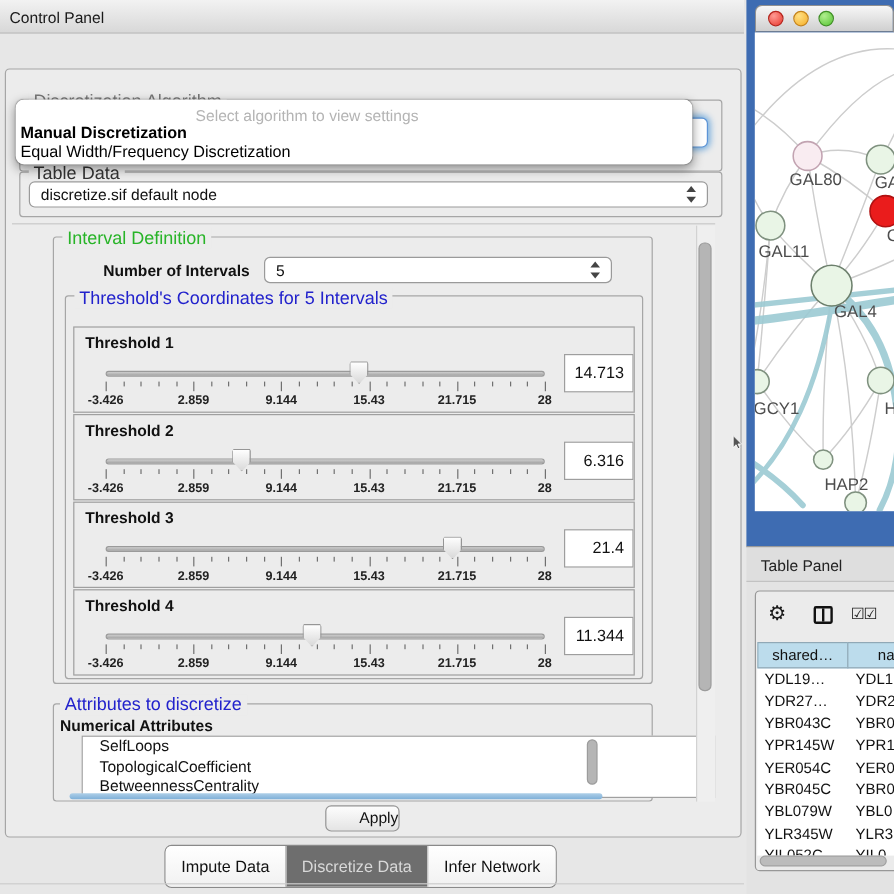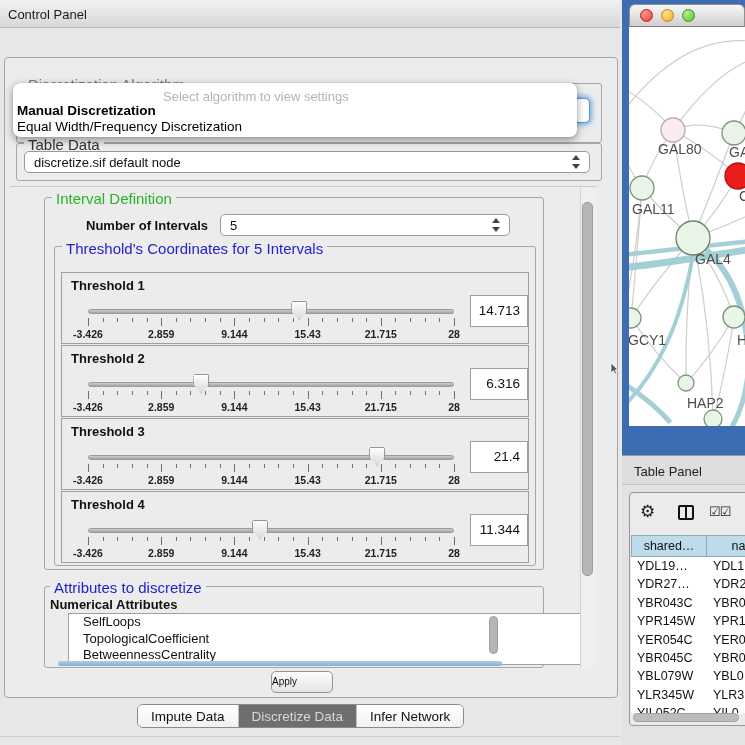--- a/index.html
+++ b/index.html
@@ -41,21 +41,21 @@
   .ticks i.major { height:8px; }
   .ticklabels { position:absolute; left:0; top:27px; width:366px; height:12px; }
   .ticklabels span { position:absolute; transform:translateX(-50%); font-size:10.5px; font-weight:bold; color:#222; white-space:nowrap; }
   .th-value { position:absolute; left:408px; top:22px; width:58px; height:32px; background:#fff; border:1px solid #9e9e9e; font-size:13.5px; color:#111; text-align:right; line-height:30px; padding-right:7px; }
 
   
   .attr-list { left:56px; top:613px; width:528px; height:52px; background:#fff; border:1px solid #a0a0a0; overflow:hidden; font-size:13px; color:#111;margin-left:12px; }
   .attr-list .it { padding:0 0 0 14px; line-height:16.5px; white-space:nowrap; }
   .vthumb { position:absolute; border-radius:5px; background:#b5b5b5; border:1px solid #9c9c9c; }
 
-  .btn { position:absolute; background:linear-gradient(#fdfdfd,#e4e4e4); border:1px solid #959595; border-radius:5px; font-size:10px; color:#111; text-align:left; }
+  .btn { position:absolute; background:linear-gradient(#fdfdfd,#e4e4e4); border:1px solid #959595; border-radius:5px; font-size:13px; color:#111; text-align:right; }
 
   
   .popup { left:13px; top:83px; width:564px; height:54px; background:#fff; border-radius:7px; box-shadow:0 3px 9px rgba(0,0,0,.4), 0 0 1px rgba(0,0,0,.3); z-index:30; }
   .popup .ph { position:absolute; left:150px; top:6px; font-size:13px; color:#b4b4b4; }
   .popup .o1 { position:absolute; left:4px; top:20px; font-size:13.5px; font-weight:bold; color:#000; }
   .popup .o2 { position:absolute; left:4px; top:36px; font-size:13.5px; color:#000; }
   .glow { left:24px; top:98px; width:566px; height:25px; background:#fff; border:1px solid #5d94d6; border-radius:5px; box-shadow:0 0 5px 2px #77aede; z-index:2; }
 
   
   .netframe { left:622px; top:0; width:123px; height:456px; background:#3e6cb2; }
@@ -305,21 +305,21 @@
     <div class="it">BetweennessCentrality</div>
   </div>
   <div class="vthumb" style="left:489px; top:616px; width:9px; height:38px;"></div>
   <div class="abs" style="left:58px; top:661px; width:444px; height:5px; border-radius:3px; background:linear-gradient(#aecfe8,#7fb0d8);"></div>
 
   <div class="abs" style="left:580px; top:188px; width:16px; height:480px; background:#efefef; border-left:1px solid #d2d2d2;"></div>
   <div class="vthumb" style="left:582px; top:202px; width:11px; height:374px;"></div>
 
   <div class="btn" style="left:271px; top:671px; width:62px; height:22px; line-height:20px;">Apply</div>
 
-  <div class="abs seg" style="left:137px; top:704px; height:24px;">
+  <div class="abs seg" style="left:137px; top:704px; height:36px;">
     <div class="tab">
         <span>Impute Data</span>
       </div>
     <div class="tab sel">
         <span>Discretize Data</span>
       </div>
     <div class="tab">
         <span>Infer Network</span>
       </div>
   </div>

